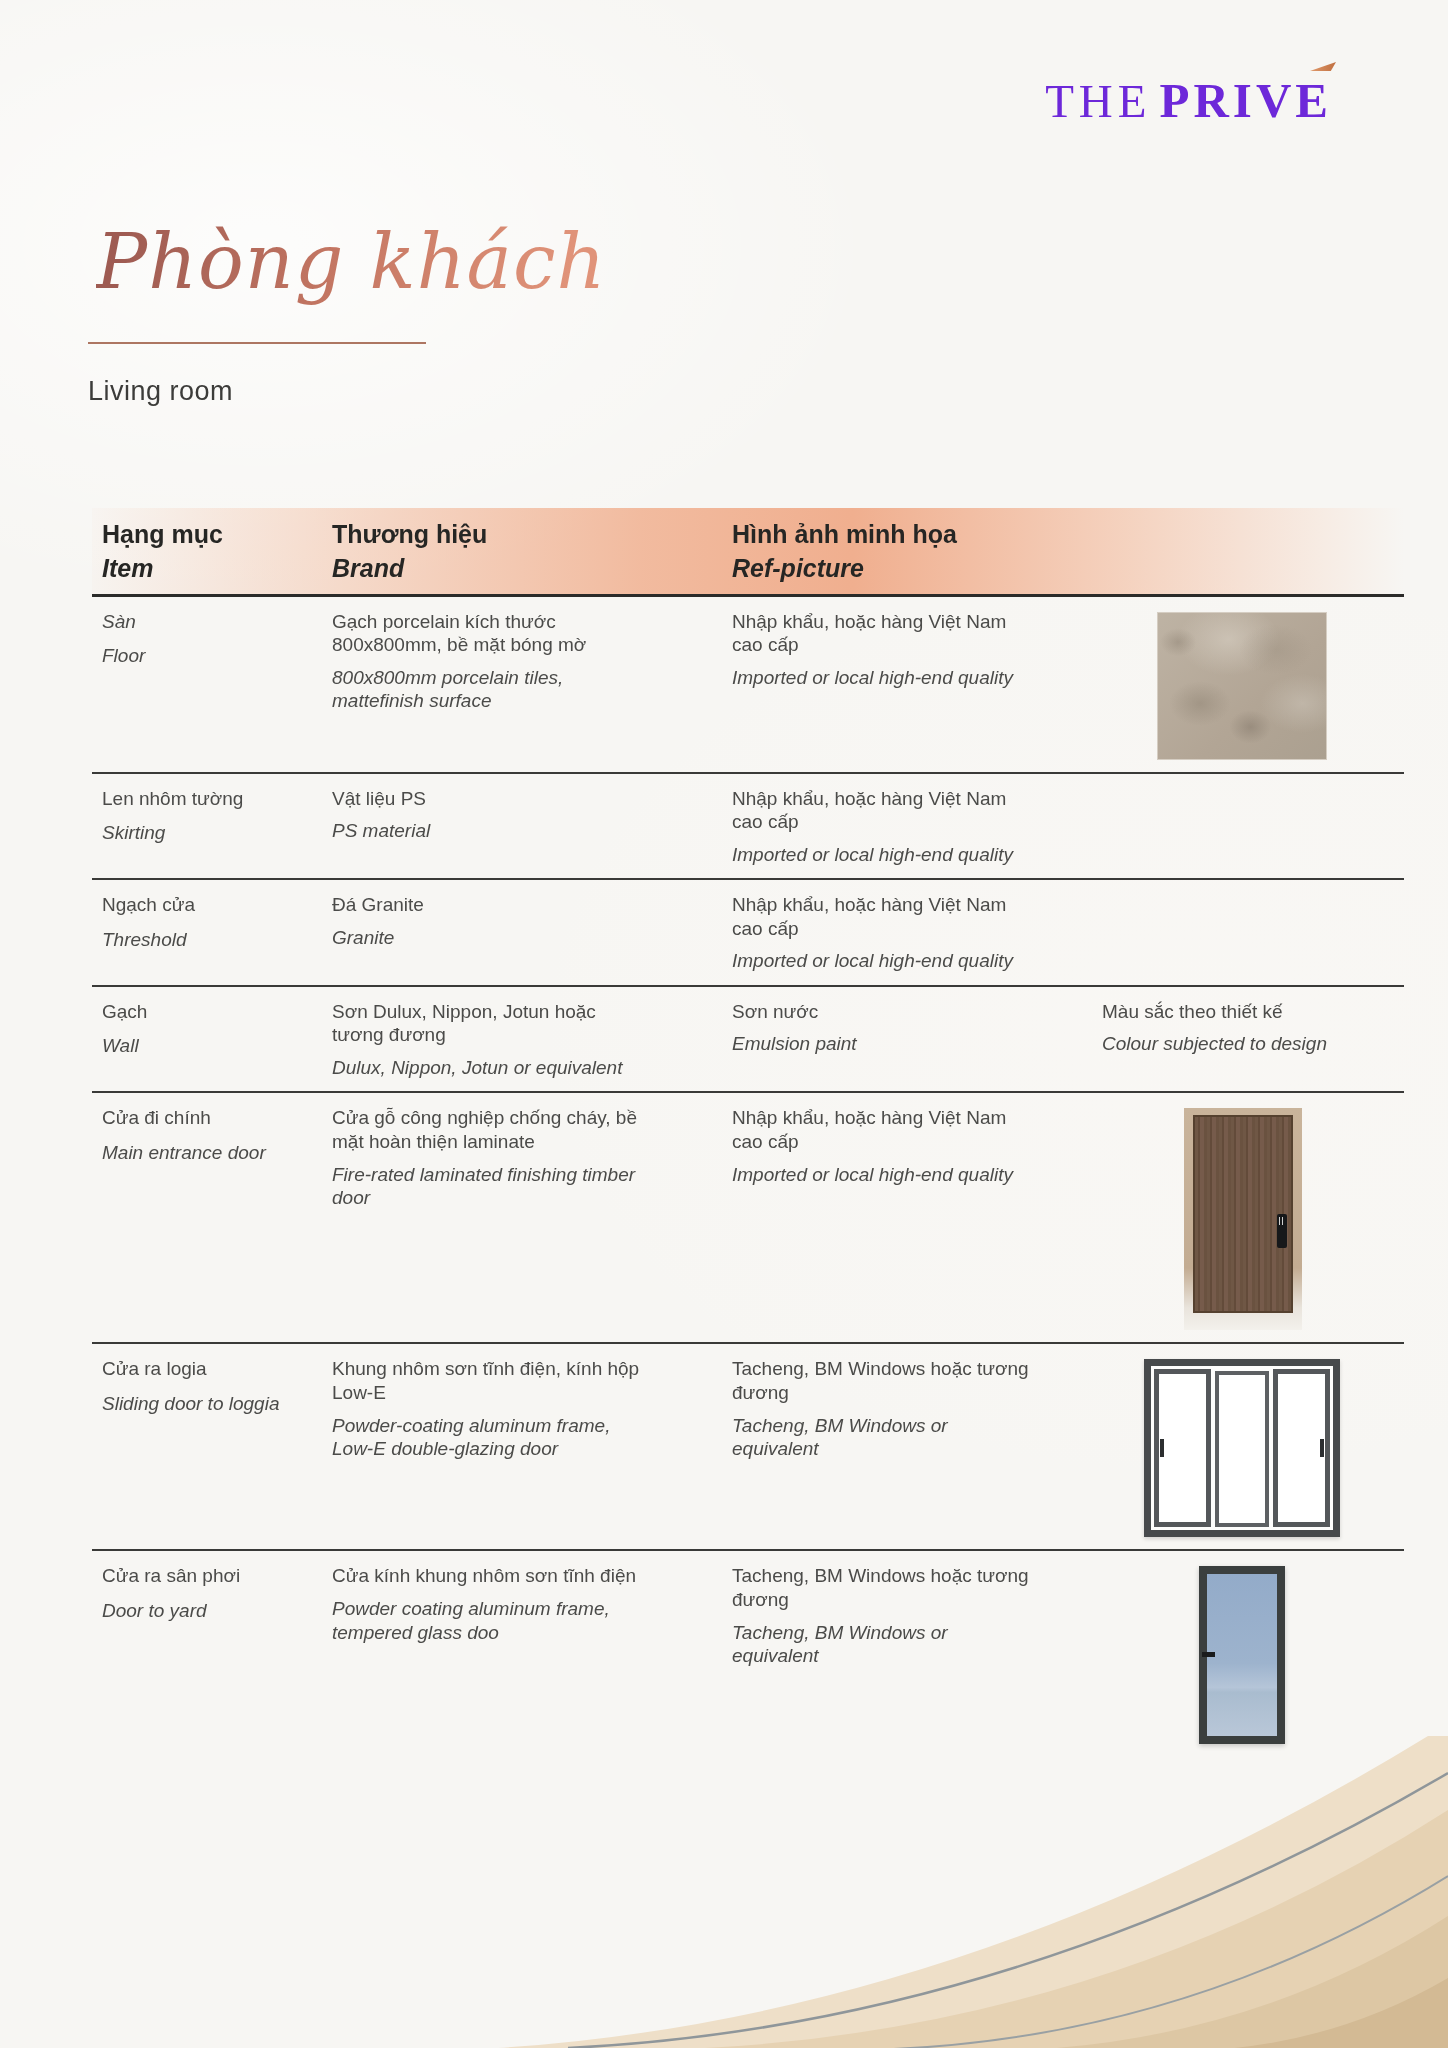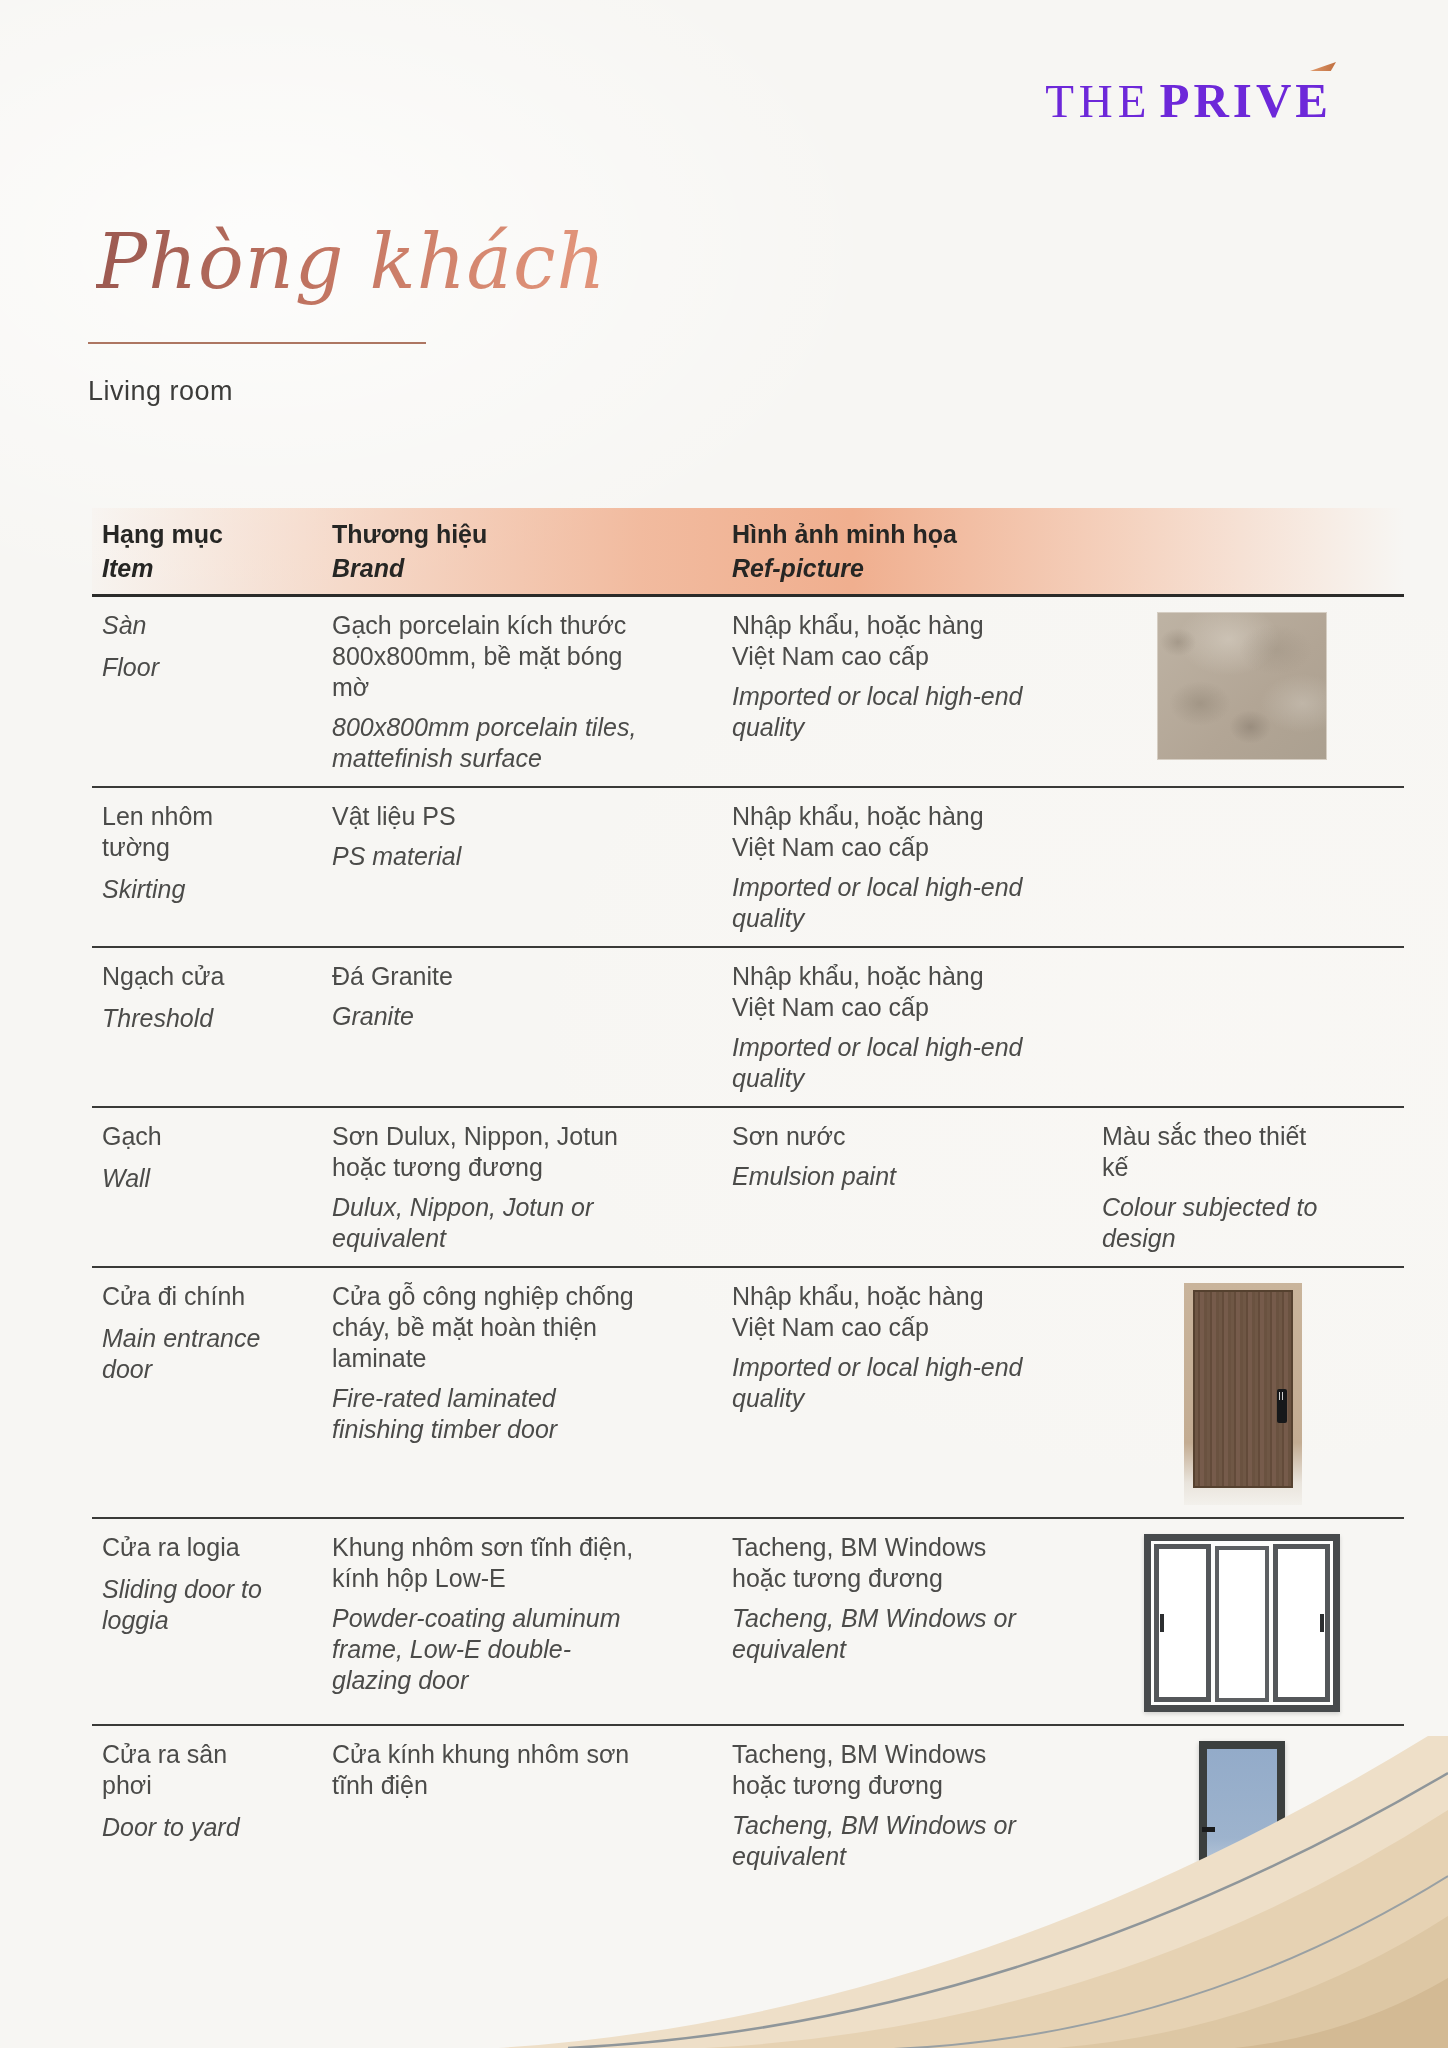--- a/index.html
+++ b/index.html
@@ -71,21 +71,21 @@
   .hcell p { margin:0; font-size:25px; font-weight:700; color:#262624; line-height:1.25; }
   .hcell .hen { font-style:italic; margin-top:3px; }
 
   .row {
     display:grid; grid-template-columns:230px 400px 370px 1fr;
     border-bottom:2px solid #3a3a38;
     padding:13px 0 12px;
   }
   .row:last-child { border-bottom:none; }
   .cell { padding-left:10px; }
-  .cell p { margin:0; font-size:25px; line-height:1.24; color:#4b4b49; }
+  .cell p { margin:0; font-size:19px; line-height:1.24; color:#4b4b49; }
   .cell .en { font-style:italic; margin-top:9px; }
   .item p { max-width:180px; }
   .item .en { margin-top:11px; }
   .desc p { max-width:310px; }
   .brandcol p { max-width:300px; }
   .refcol p { max-width:235px; }
   .italic { font-style:italic; }
 
   
   .tile-img {
@@ -292,20 +292,21 @@
       </div>
     </div>
 
     <div class="row">
       <div class="cell item">
         <p class="vi">Cửa ra sân phơi</p>
         <p class="en">Door to yard</p>
       </div>
       <div class="cell desc">
         <p class="vi">Cửa kính khung nhôm sơn tĩnh điện</p>
+        <p class="en">Powder coating aluminum frame, tempered glass doo</p>
       </div>
       <div class="cell brandcol">
         <p class="vi">Tacheng, BM Windows hoặc tương đương</p>
         <p class="en">Tacheng, BM Windows or equivalent</p>
       </div>
       <div class="cell refcol">
         <div class="glass-photo">
           <div class="glass-pane"></div>
           <div class="glass-handle"></div>
         </div>

